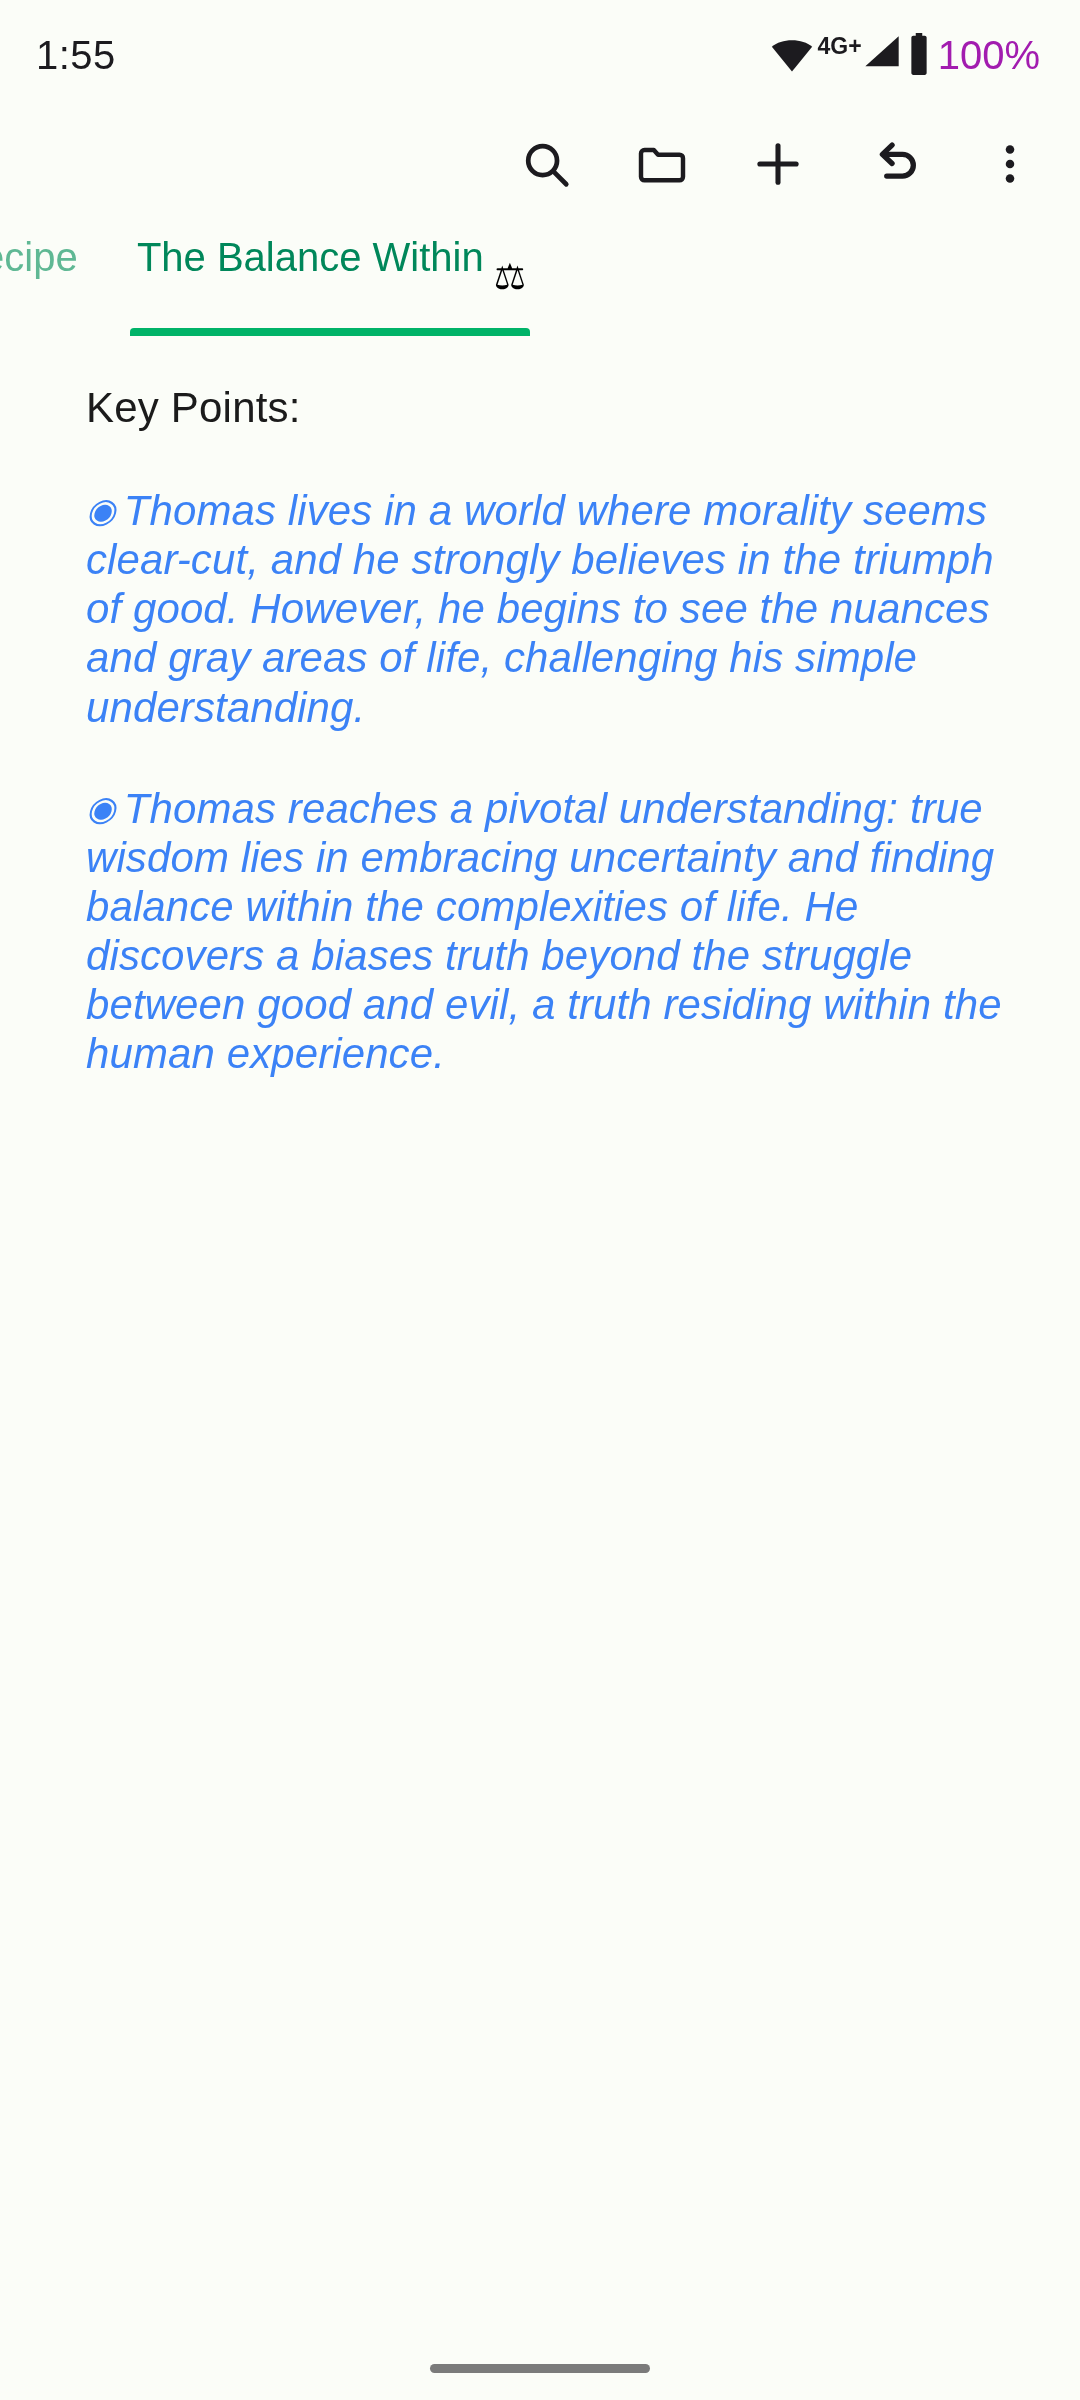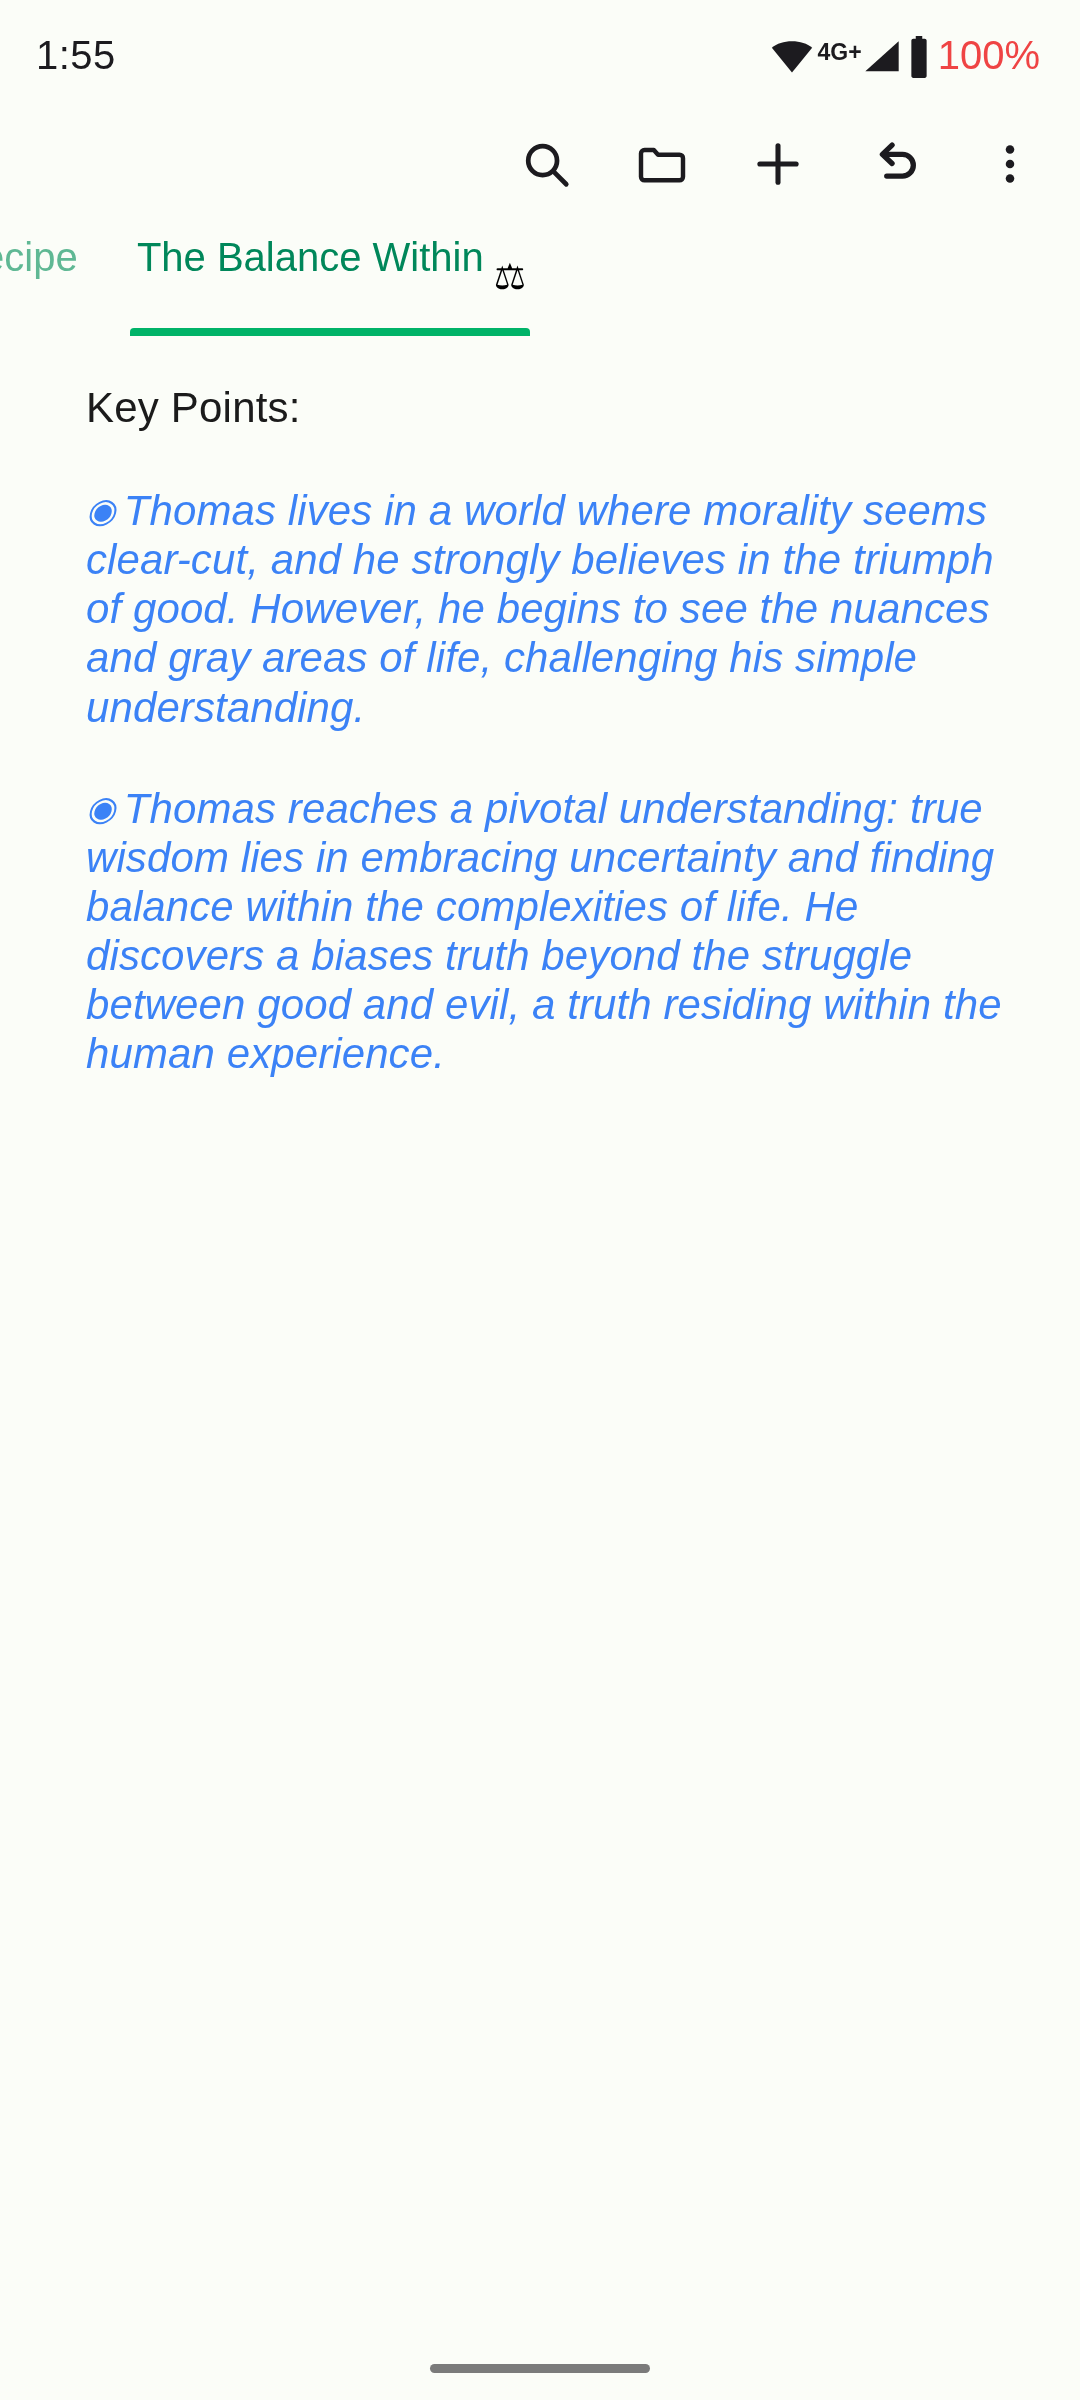--- a/index.html
+++ b/index.html
@@ -28,34 +28,34 @@
     padding: 0 40px 0 36px;
     flex: 0 0 auto;
   }
   .clock {
     font-size: 40px;
     color: #1c1b1f;
     letter-spacing: 0.5px;
   }
   .status-right {
     display: flex;
-    align-items: flex-end;
+    align-items: flex-start;
     gap: 4px;
   }
   .status-right svg { display: block; }
   .net-label {
     font-size: 23px;
     font-weight: bold;
     color: #1c1b1f;
     margin-right: -4px;
     margin-bottom: 12px;
   }
   .battery-pct {
     font-size: 40px;
-    color: #ef4444;
+    color: #a21caf;
     margin-left: 2px;
   }
 
   
   .toolbar {
     height: 108px;
     display: flex;
     align-items: center;
     justify-content: flex-end;
     padding-right: 34px;

